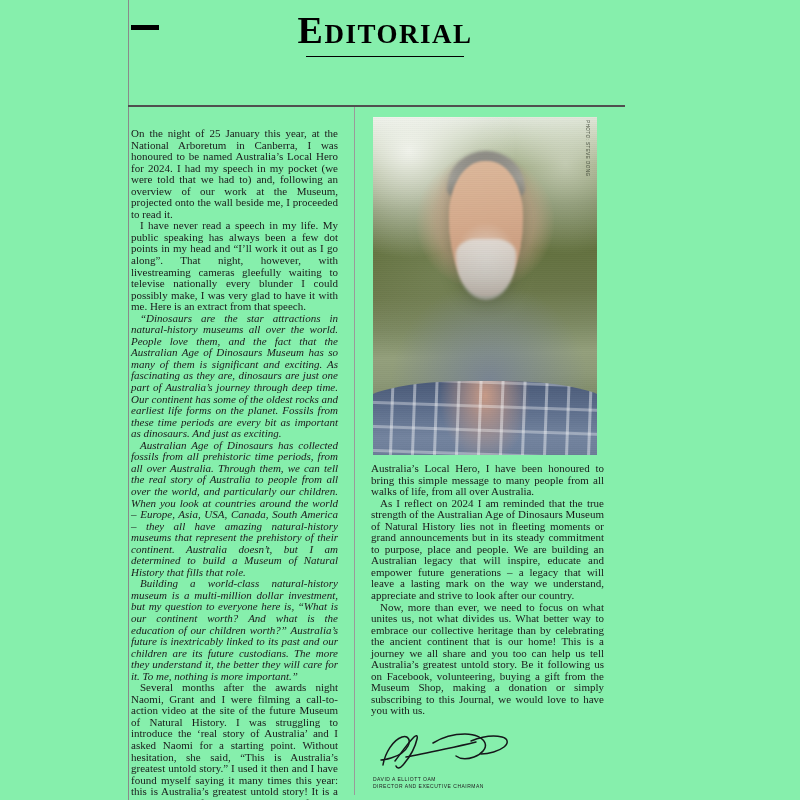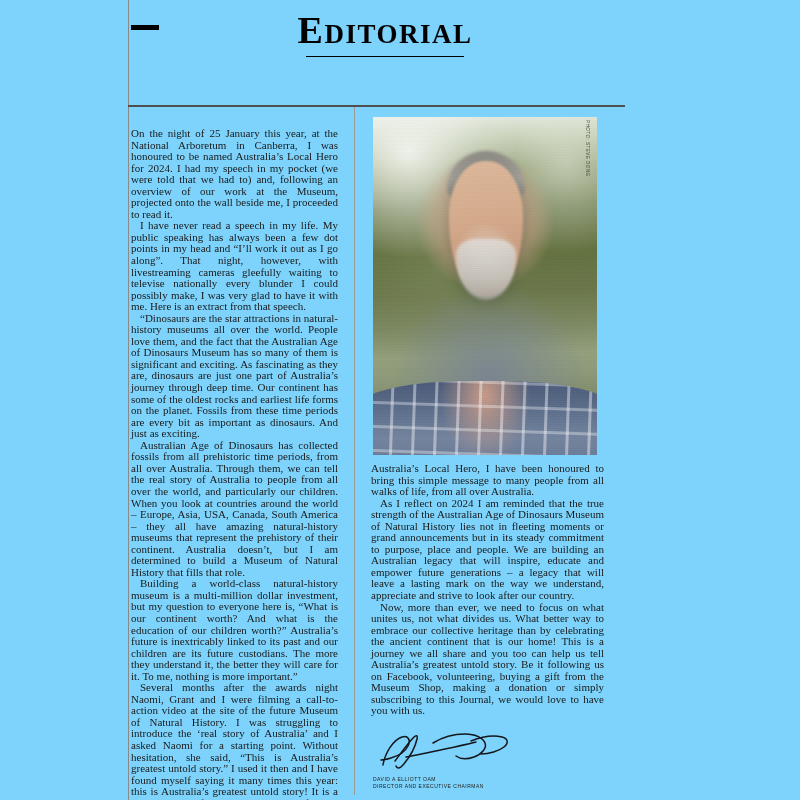--- a/index.html
+++ b/index.html
@@ -12,21 +12,21 @@
     height: 800px;
     overflow: hidden;
     font-family: "Liberation Serif", "DejaVu Serif", serif;
     color: #111111;
   }
 
   .page {
     position: relative;
     width: 800px;
     height: 800px;
-    background: #7dd3fc;
+    background: #86efac;
   }
 
   
   .page-edge-rule {
     position: absolute;
     left: 128px;
     top: 0;
     width: 1px;
     height: 800px;
     background: #8a8a8a;
@@ -115,20 +115,21 @@
     width: 233px;
   }
   .col p {
     margin: 0;
     text-indent: 9px;
   }
   .col p.noindent {
     text-indent: 0;
   }
   .col p.italic {
+    font-style: italic;
   }
 
   
   .photo-wrap {
     position: absolute;
     left: 373px;
     top: 117px;
     width: 224px;
     height: 338px;
     overflow: hidden;

